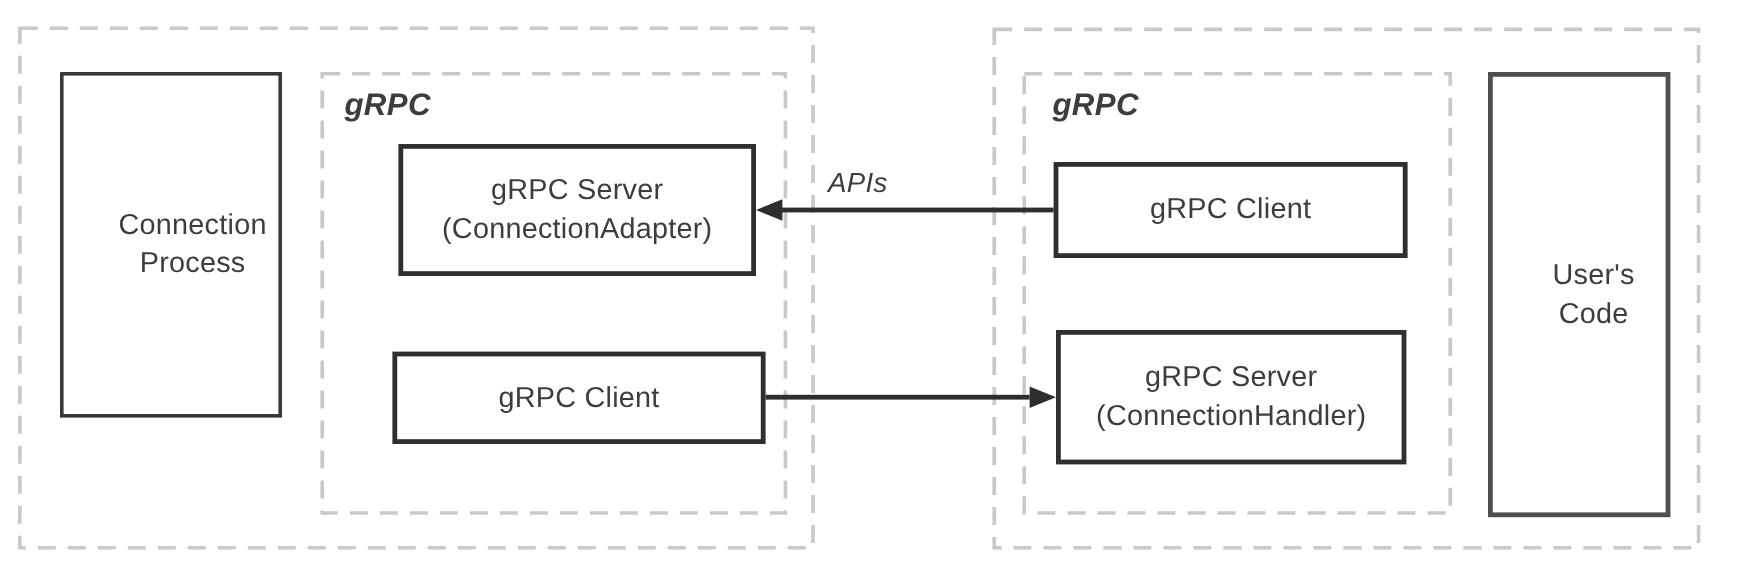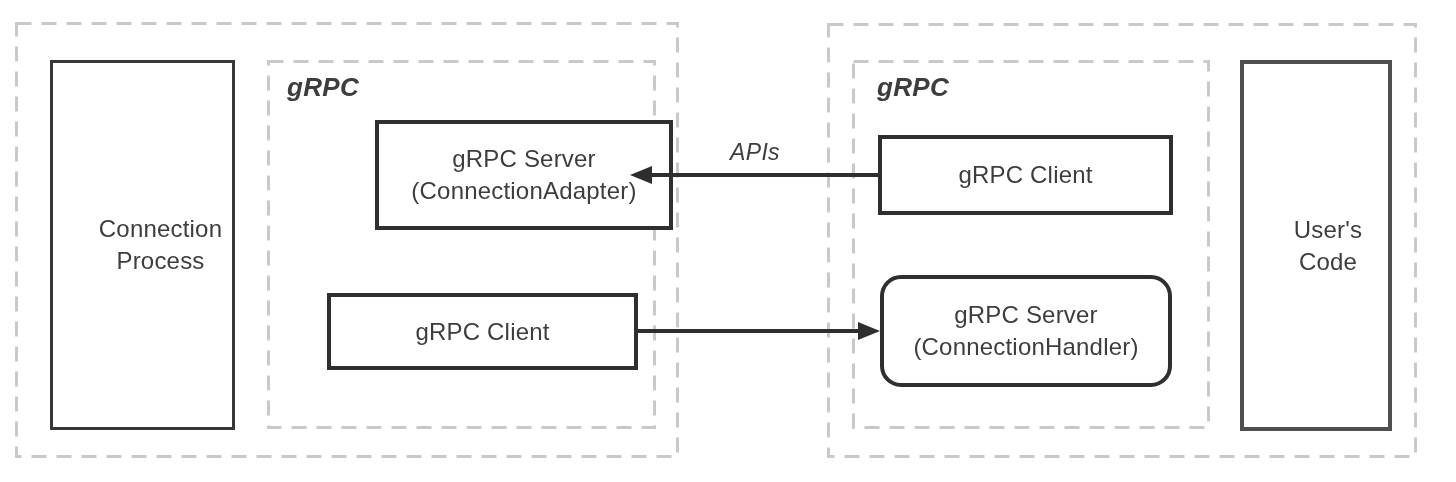--- a/index.html
+++ b/index.html
@@ -45,29 +45,29 @@
     display: flex;
     align-items: center;
     justify-content: center;
     text-align: center;
     font-size: 24px;
     line-height: 1.32;
     letter-spacing: 0.2px;
   }
   .node .label { padding: 0 10px; }
   .process-box {
-    left: 50px; top: 60px; width: 185px; height: 370px;
+    left: 50px; top: 60px; width: 185px; height: 288px;
     border-width: 3px;
     border-color: var(--process-box-border);
     padding-left: 36px;
   }
-  .adapter-box   { left: 332px; top: 120px; width: 298px; height: 110px; margin-left: 43px; }
+  .adapter-box   { left: 332px; top: 120px; width: 298px; height: 110px; }
   .left-client-box { left: 327px; top: 293px; width: 311px; height: 77px; }
   .right-client-box{ left: 878px; top: 135px; width: 295px; height: 80px; }
-  .handler-box   { left: 880px; top: 275px; width: 292px; height: 112px; border-radius: 21px; }
+  .handler-box   { left: 880px; top: 275px; width: 292px; height: 112px; }
   .user-code-box {
     left: 1240px; top: 60px; width: 152px; height: 371px;
     border-color: var(--user-code-box-border);
   }
   .user-code-box .label { padding: 0 18px; margin-left: 24px; }
   .container-label {
     position: absolute;
     font-size: 26px;
     font-style: italic;
     font-weight: bold;
@@ -93,21 +93,21 @@
     border-right: 22px solid var(--arrow);
   }
   .callbacks-head {
     left: 858px; top: 322px;
     border-left: 22px solid var(--arrow);
   }
   .arrow-label {
     position: absolute;
     font-size: 23px;
     font-style: italic;
-    text-align: center;
+    text-align: left;
     letter-spacing: 0.3px;
   }
   .apis-label      { left: 690px; top: 139px; width: 130px; }
   .callbacks-label { left: 672px; top: 294px; width: 165px; }
 </style>
 </head>
 <body>
 
 <div class="canvas">
 

